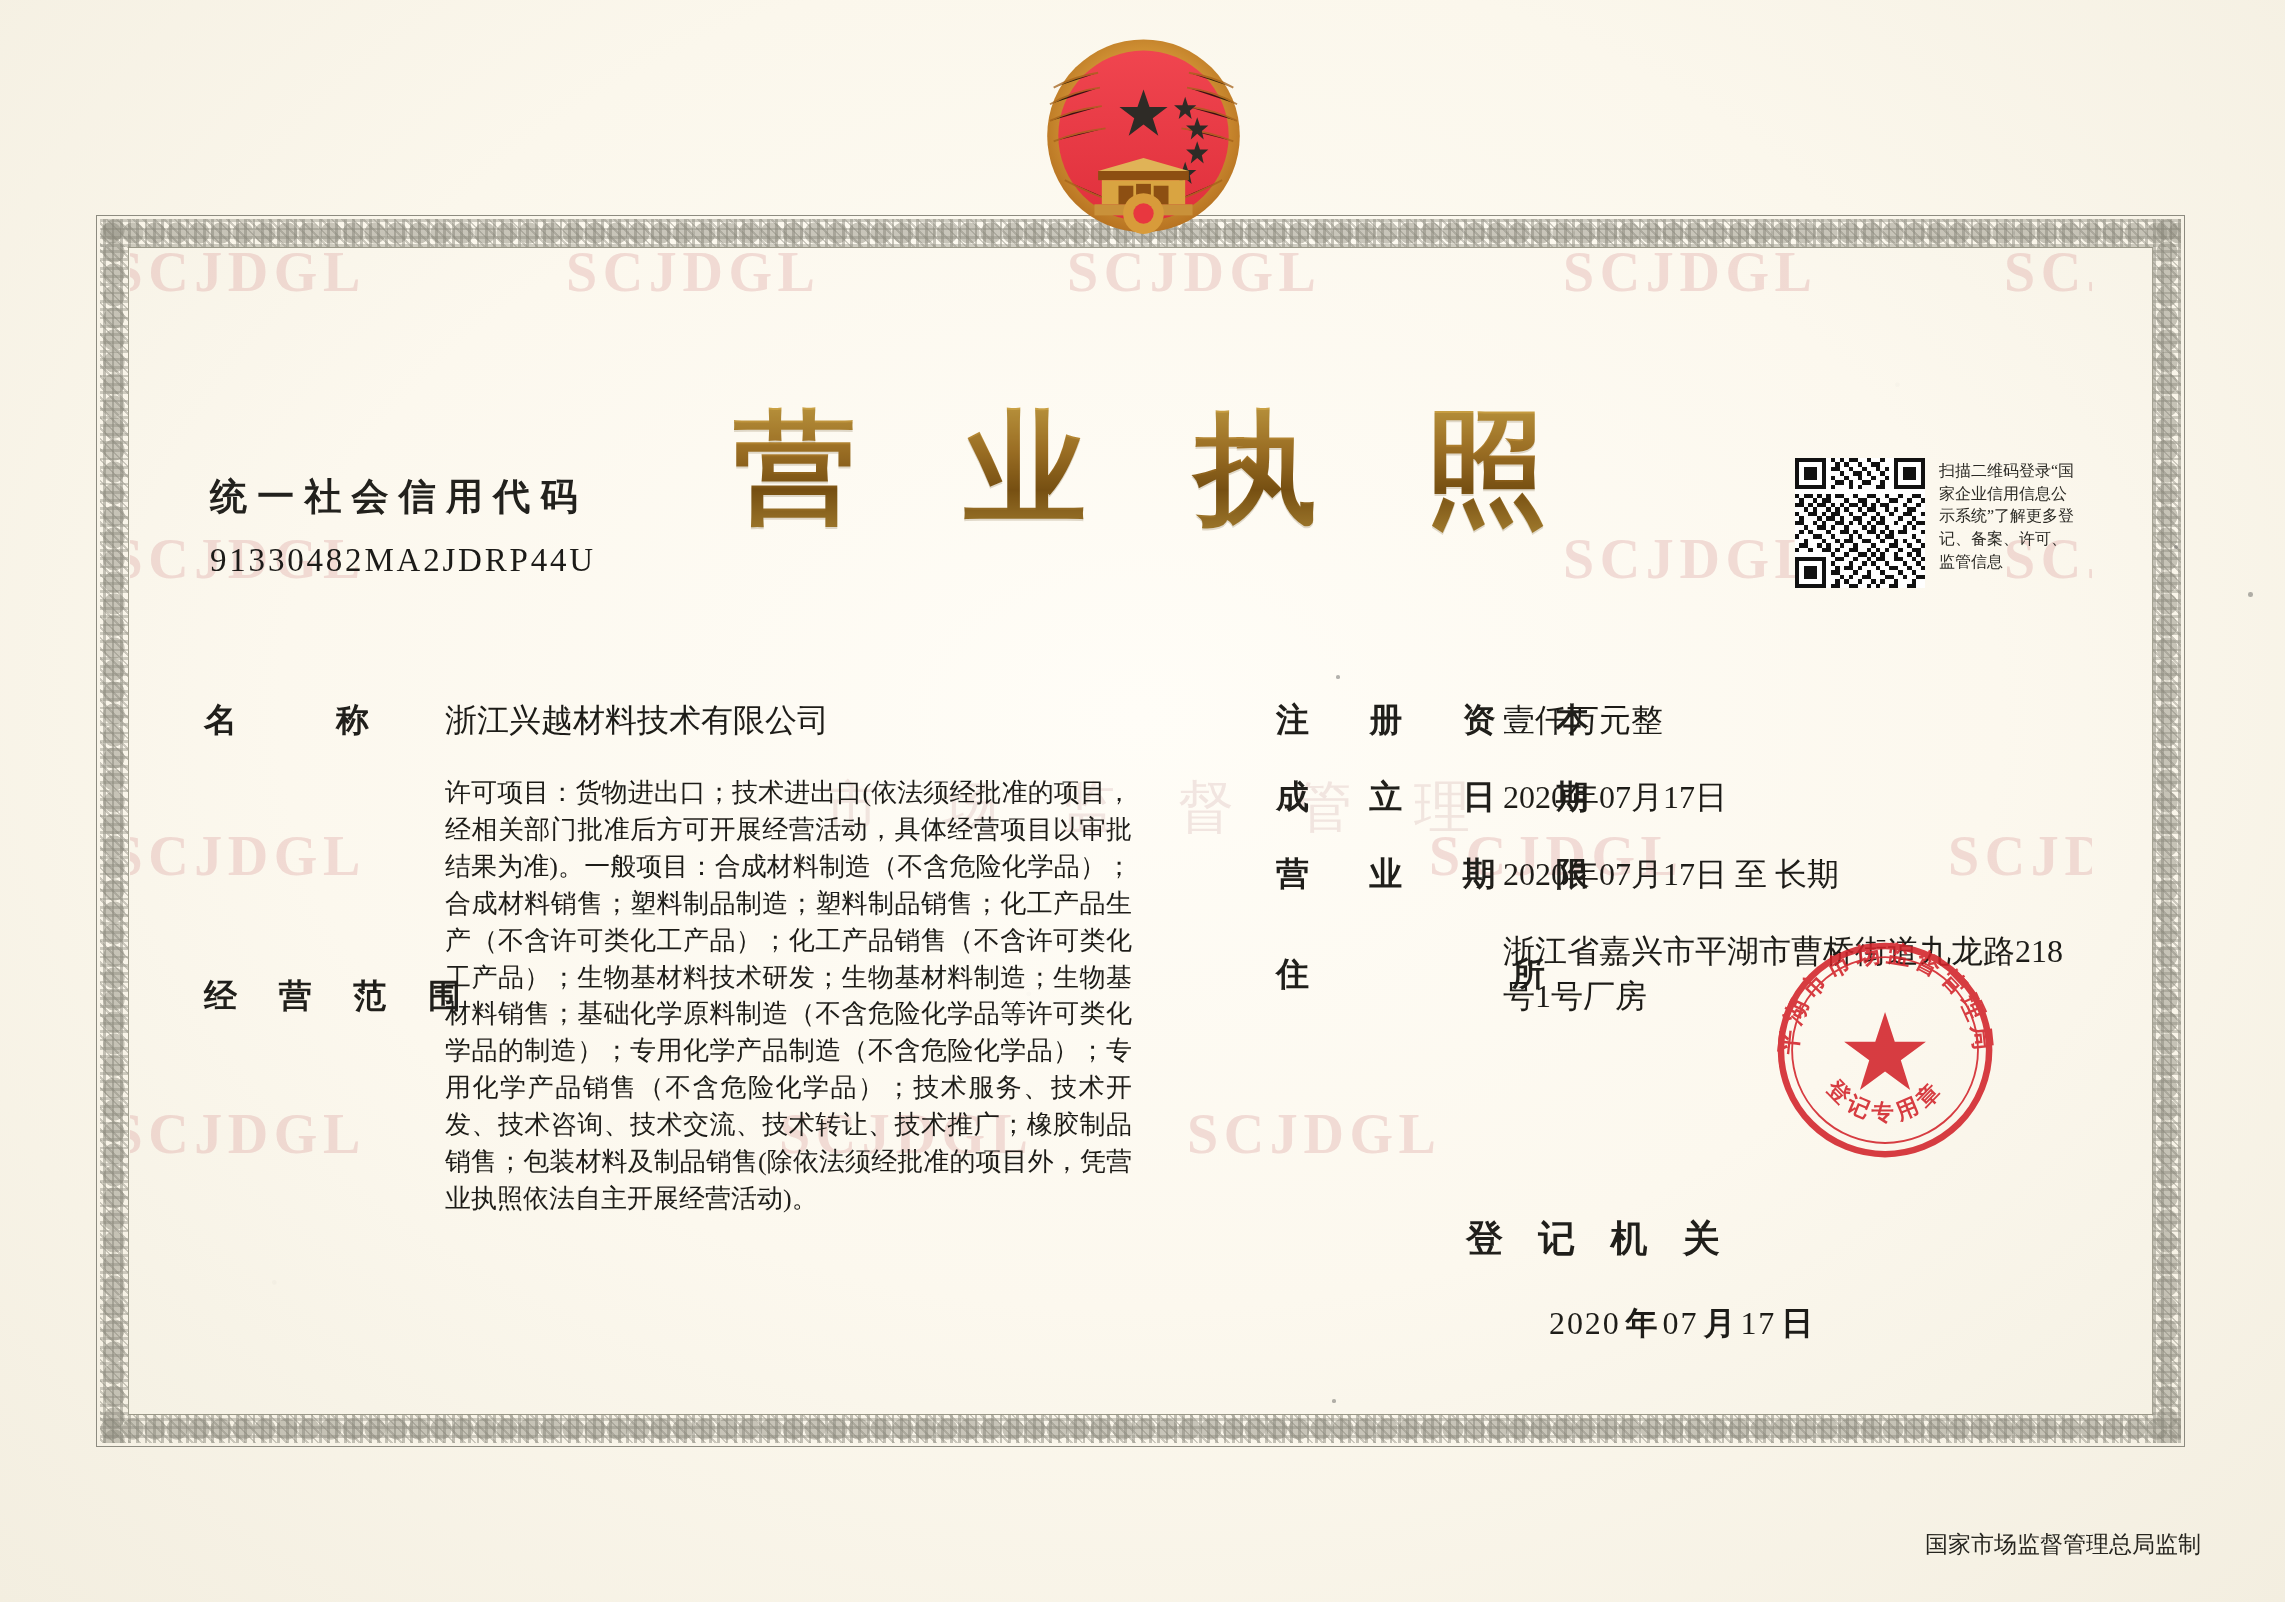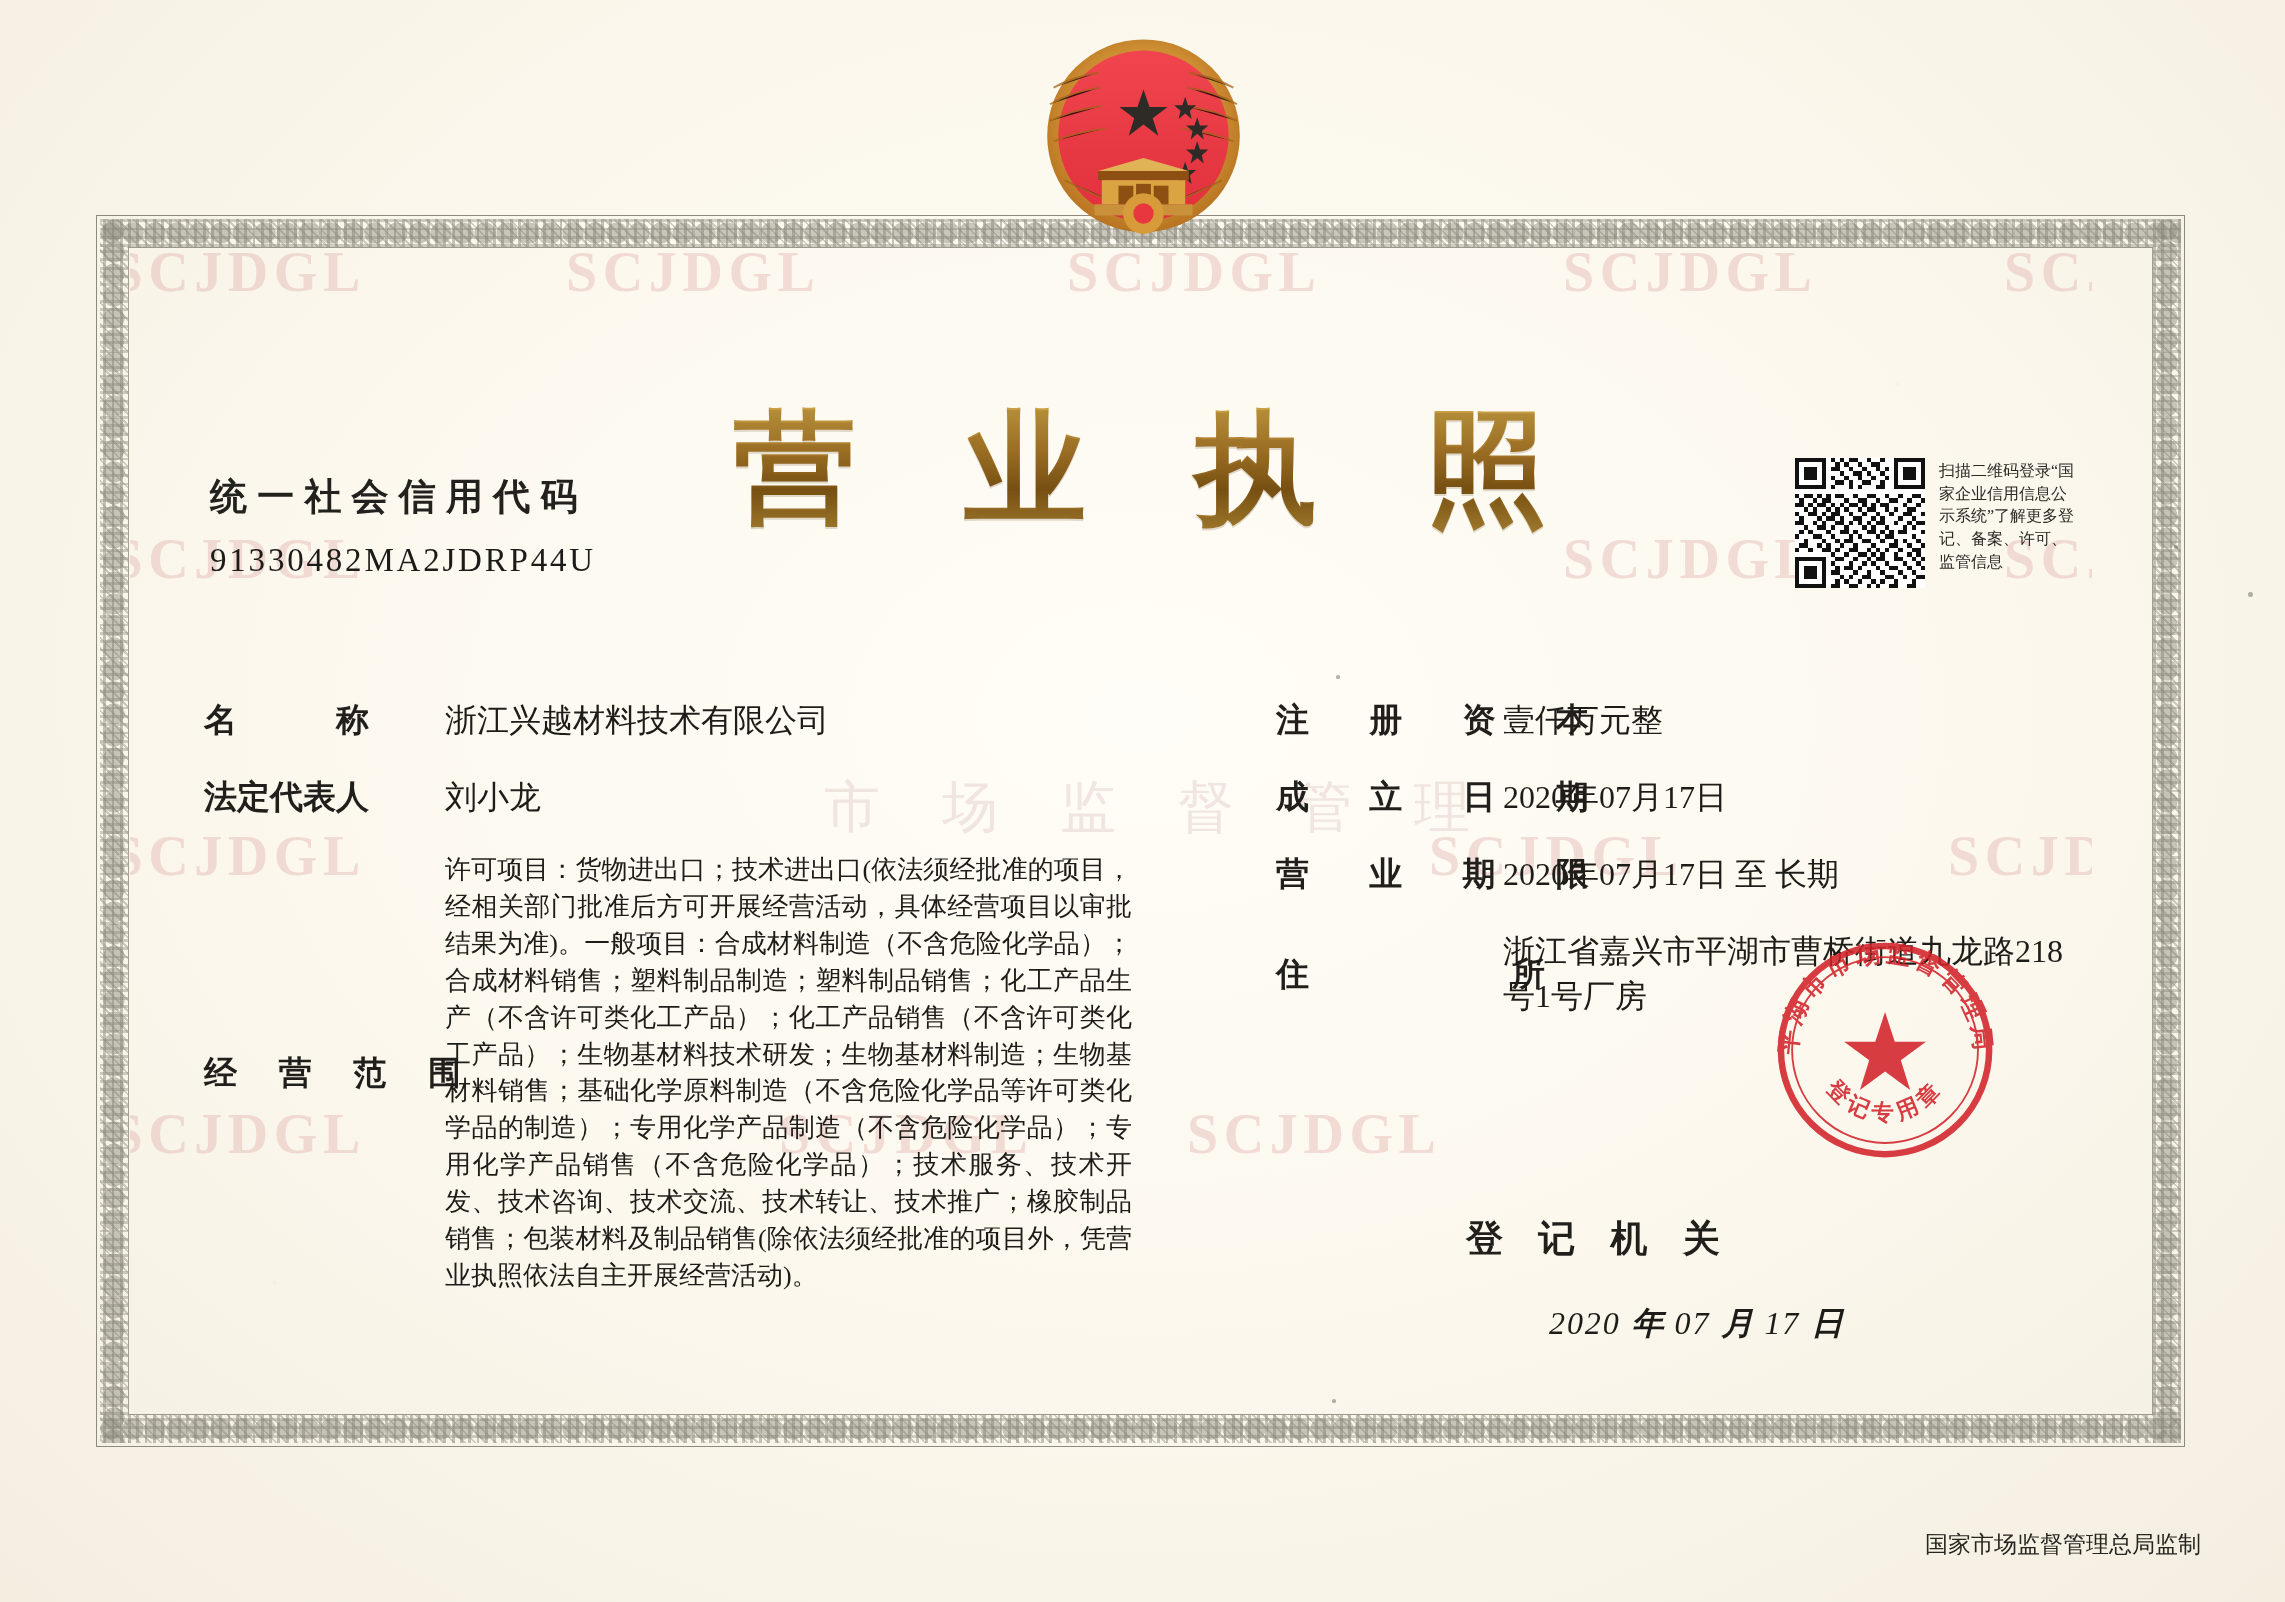--- a/index.html
+++ b/index.html
@@ -264,22 +264,21 @@
   #date-line {
     position: absolute;
     left: 1419px;
     top: 1053px;
     font-family: "Liberation Serif", serif;
     font-size: 32px;
     color: #1d1c18;
     white-space: nowrap;
     display: flex;
     align-items: baseline;
-    gap: 11px;
-    font-style: italic;
+    gap: 5px;
   }
   #date-line .num { letter-spacing: 1.9px; }
   #date-line .cn { font-weight: bold; }
 
   
   #seal {
     position: absolute;
     left: 1767px;
     top: 932px;
     width: 237px;
@@ -651,24 +650,20 @@
       </svg>
     </div>
     <div id="qr-note">扫描二维码登录“国家企业信用信息公示系统”了解更多登记、备案、许可、监管信息</div>
 
     <div class="col-left">
       <div class="row">
         <div class="lbl w3">名　　　称</div>
         <div class="val">浙江兴越材料技术有限公司</div>
       </div>
       <div class="row">
-        <div class="lbl w3">法定代表人</div>
-        <div class="val">刘小龙</div>
-      </div>
-      <div class="row">
         <div class="lbl w4">经 营 范 围</div>
         <div class="val small">许可项目：货物进出口；技术进出口(依法须经批准的项目，经相关部门批准后方可开展经营活动，具体经营项目以审批结果为准)。一般项目：合成材料制造（不含危险化学品）；合成材料销售；塑料制品制造；塑料制品销售；化工产品生产（不含许可类化工产品）；化工产品销售（不含许可类化工产品）；生物基材料技术研发；生物基材料制造；生物基材料销售；基础化学原料制造（不含危险化学品等许可类化学品的制造）；专用化学产品制造（不含危险化学品）；专用化学产品销售（不含危险化学品）；技术服务、技术开发、技术咨询、技术交流、技术转让、技术推广；橡胶制品销售；包装材料及制品销售(除依法须经批准的项目外，凭营业执照依法自主开展经营活动)。</div>
       </div>
     </div>
 
     <div class="col-right">
       <div class="row">
         <div class="lbl r2">注 册 资 本</div>
         <div class="val">壹仟万元整</div>
       </div>

